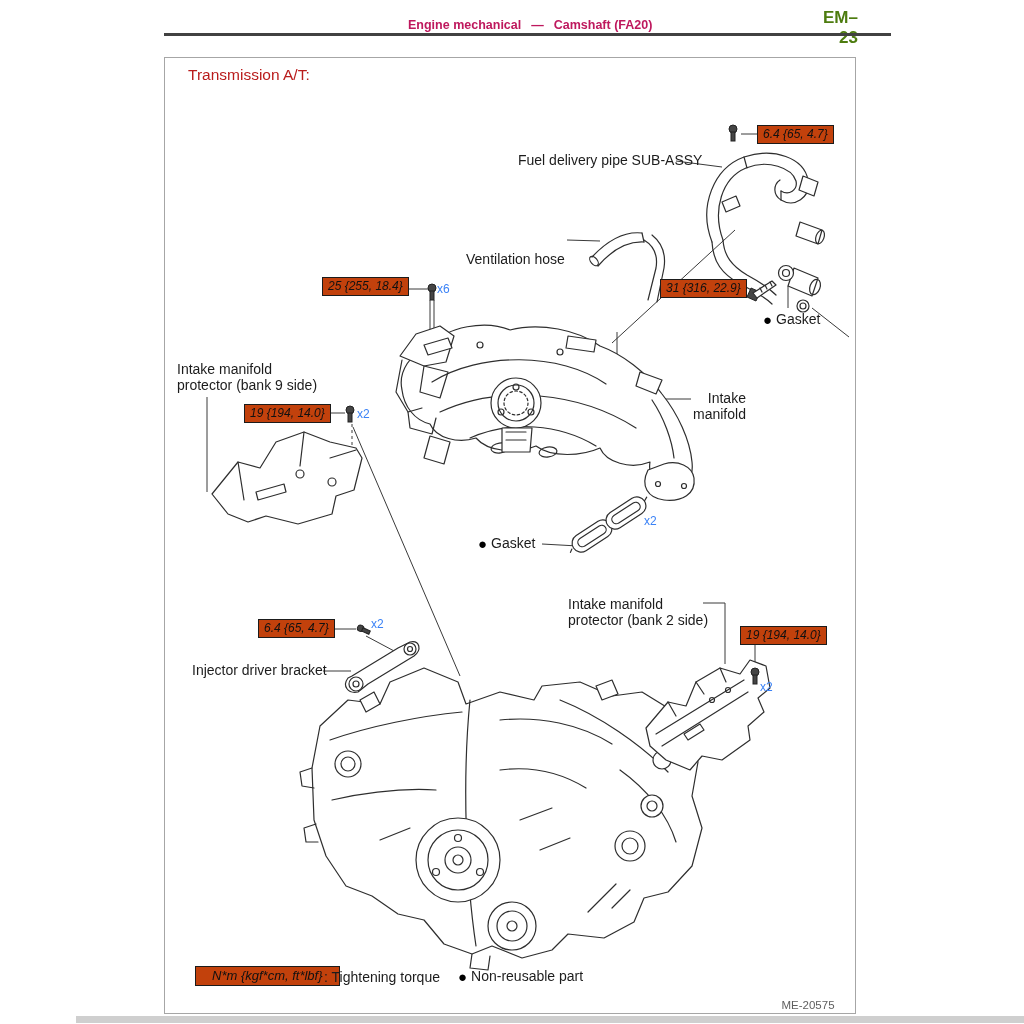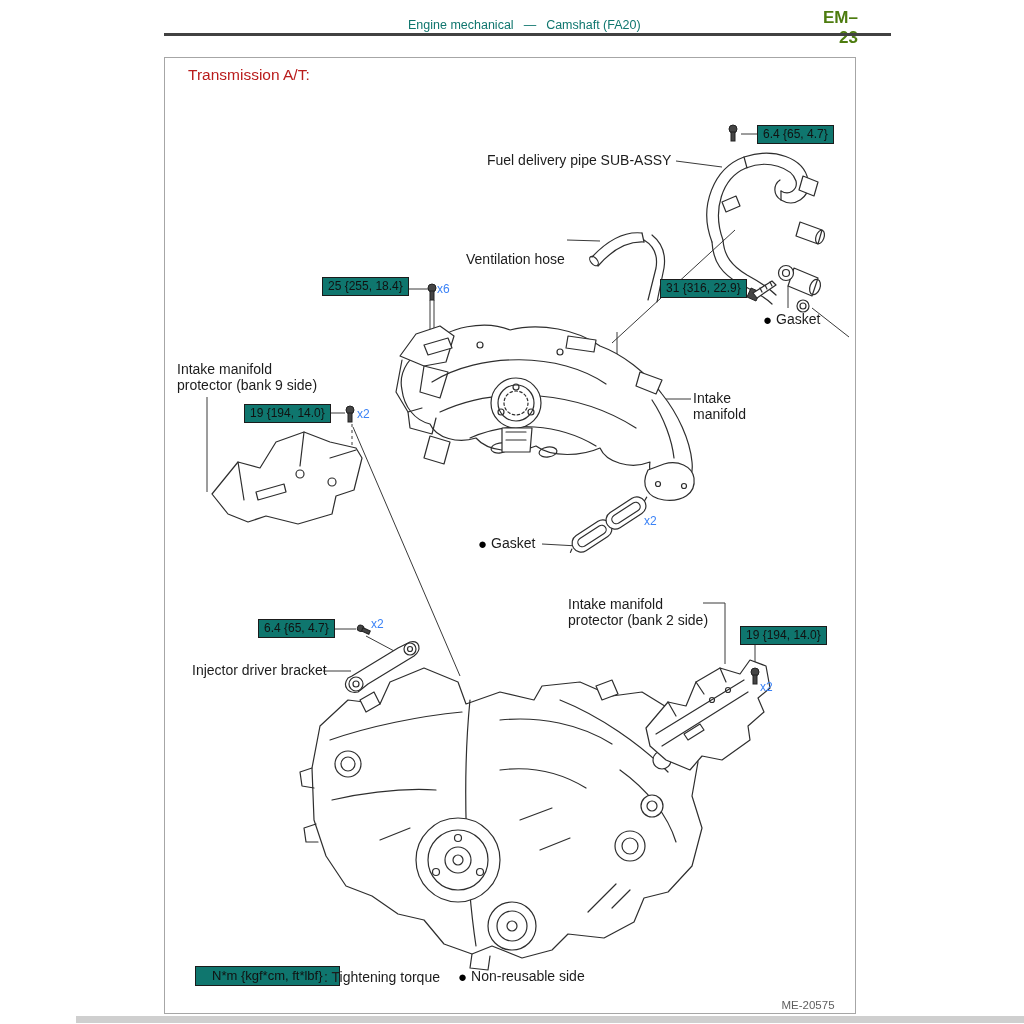--- a/index.html
+++ b/index.html
@@ -1,27 +1,27 @@
 <!DOCTYPE html>
 <html><head>
 <meta charset="utf-8">
 <style>
   html,body{margin:0;padding:0;}
   body{width:1024px;height:1024px;background:#fff;font-family:"Liberation Sans", sans-serif;}
   .page{position:relative;width:1024px;height:1024px;background:#fff;overflow:hidden;}
-  .hdr-crumb{position:absolute;left:408px;top:18px;font-size:12.5px;font-weight:normal;color:#0f766e;white-space:nowrap;}
+  .hdr-crumb{position:absolute;left:408px;top:18px;font-size:12.5px;font-weight:bold;color:#be185d;white-space:nowrap;}
   .hdr-crumb .dash{margin:0 10px;}
   .hdr-page{position:absolute;left:806px;top:8px;width:52px;text-align:right;font-size:17px;font-weight:bold;color:#4d7c0f;}
   .hdr-rule{position:absolute;left:164px;top:33px;width:727px;height:3px;background:#414141;}
   .frame{position:absolute;left:164px;top:57px;width:692px;height:957px;border:1.5px solid #a6a6a6;background:#fff;box-sizing:border-box;}
   .fig-title{position:absolute;left:188px;top:66px;font-size:15.5px;color:#b91c1c;}
   svg.art{position:absolute;left:0;top:0;}
   .lbl{position:absolute;font-size:14px;color:#1c1c1c;white-space:nowrap;line-height:16px;}
-  .tq{position:absolute;border:1.4px solid #1b1b1b;background:#0f766e;font-size:12px;color:#111;
-      padding:1px 5px 2px;white-space:nowrap;line-height:14px;}
+  .tq{position:absolute;border:1.4px solid #1b1b1b;background:#c2410c;font-size:12px;color:#111;
+      padding:1px 5px 2px;white-space:nowrap;line-height:14px;font-style:italic;}
   .qty{position:absolute;font-size:12px;color:#3b82f6;white-space:nowrap;}
   .bullet{font-size:15px;margin-right:4px;vertical-align:-1px;color:#000;}
   .figcode{position:absolute;left:766px;top:999px;width:84px;text-align:center;font-size:11.5px;color:#5f5f5f;}
   .bottom-band{position:absolute;left:76px;top:1016px;width:948px;height:7px;background:#cfcfcf;}
   .s{stroke:#2e2e2e;fill:none;stroke-width:1.2;stroke-linejoin:round;stroke-linecap:round;}
   .sw{stroke:#2e2e2e;fill:#fff;stroke-width:1.2;stroke-linejoin:round;}
   .thin{stroke:#3a3a3a;fill:none;stroke-width:1;}
   .dash{stroke:#3a3a3a;fill:none;stroke-width:1;stroke-dasharray:3 3;}
   .bolt{stroke:#222;fill:#454545;stroke-width:1;}
 </style>
@@ -236,44 +236,44 @@
   <div class="tq" style="left:322px;top:277px;">25 {255, 18.4}</div>
   <div class="qty" style="left:437px;top:282px;">x6</div>
   <div class="tq" style="left:660px;top:279px;">31 {316, 22.9}</div>
   <div class="tq" style="left:244px;top:404px;">19 {194, 14.0}</div>
   <div class="qty" style="left:357px;top:407px;">x2</div>
   <div class="tq" style="left:740px;top:626px;">19 {194, 14.0}</div>
   <div class="qty" style="left:760px;top:680px;">x2</div>
   <div class="tq" style="left:258px;top:619px;">6.4 {65, 4.7}</div>
   <div class="qty" style="left:371px;top:617px;">x2</div>
 
-  <div class="lbl" style="left:487px;top:152px;">Fuel delivery pipe SUB-ASSY</div>
+  <div class="lbl" style="left:518px;top:152px;">Fuel delivery pipe SUB-ASSY</div>
   <div class="lbl" style="left:466px;top:231px;margin-top:20px;">Ventilation hose</div>
   <div class="lbl" style="left:763px;top:311px;">
     <span class="bullet">●</span><span>Gasket</span>
   </div>
   <div class="lbl" style="left:177px;top:361px;">
     <div>Intake manifold</div>
     <div>protector (bank 9 side)</div>
   </div>
-  <div class="lbl" style="left:693px;top:390px;">
+  <div class="lbl" style="left:693px;top:390px;text-align:right;">
     <div>Intake</div>
     <div>manifold</div>
   </div>
   <div class="lbl" style="left:478px;top:535px;">
     <span class="bullet">●</span><span>Gasket</span>
   </div>
   <div class="qty" style="left:644px;top:514px;">x2</div>
   <div class="lbl" style="left:568px;top:596px;">
     <div>Intake manifold</div>
     <div>protector (bank 2 side)</div>
   </div>
   <div class="lbl" style="left:192px;top:662px;">Injector driver bracket</div>
 
   <div class="tq" style="left:195px;top:966px;font-size:13px;padding:2px 16px;">N*m {kgf*cm, ft*lbf}</div>
   <div class="lbl" style="left:324px;top:969px;">: Tightening torque</div>
   <div class="lbl" style="left:458px;top:968px;">
-    <span class="bullet">●</span><span>Non-reusable side</span>
+    <span class="bullet">●</span><span>Non-reusable part</span>
   </div>
 
   <div class="figcode">ME-20575</div>
   <div class="bottom-band"></div>
 </div>
 
 </body></html>

